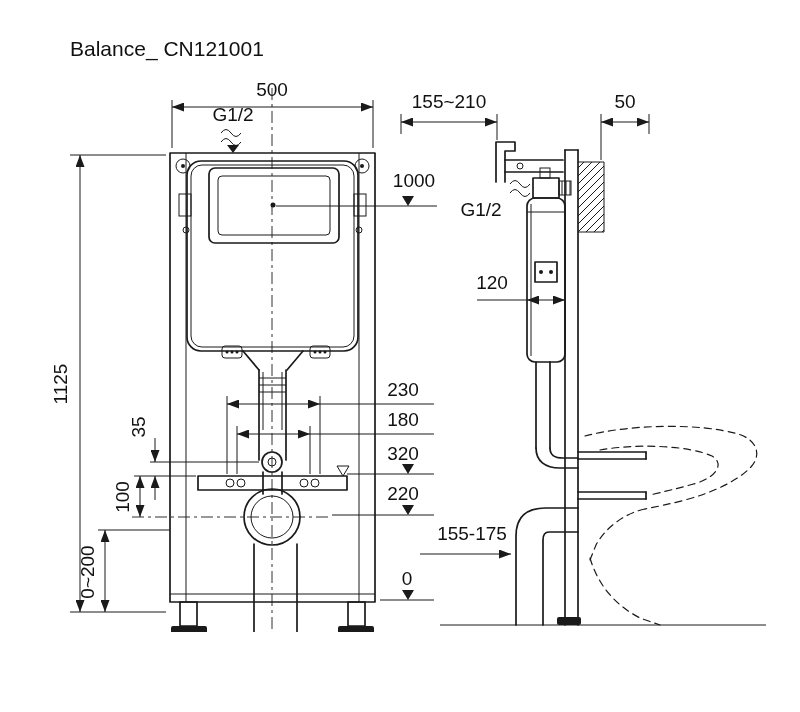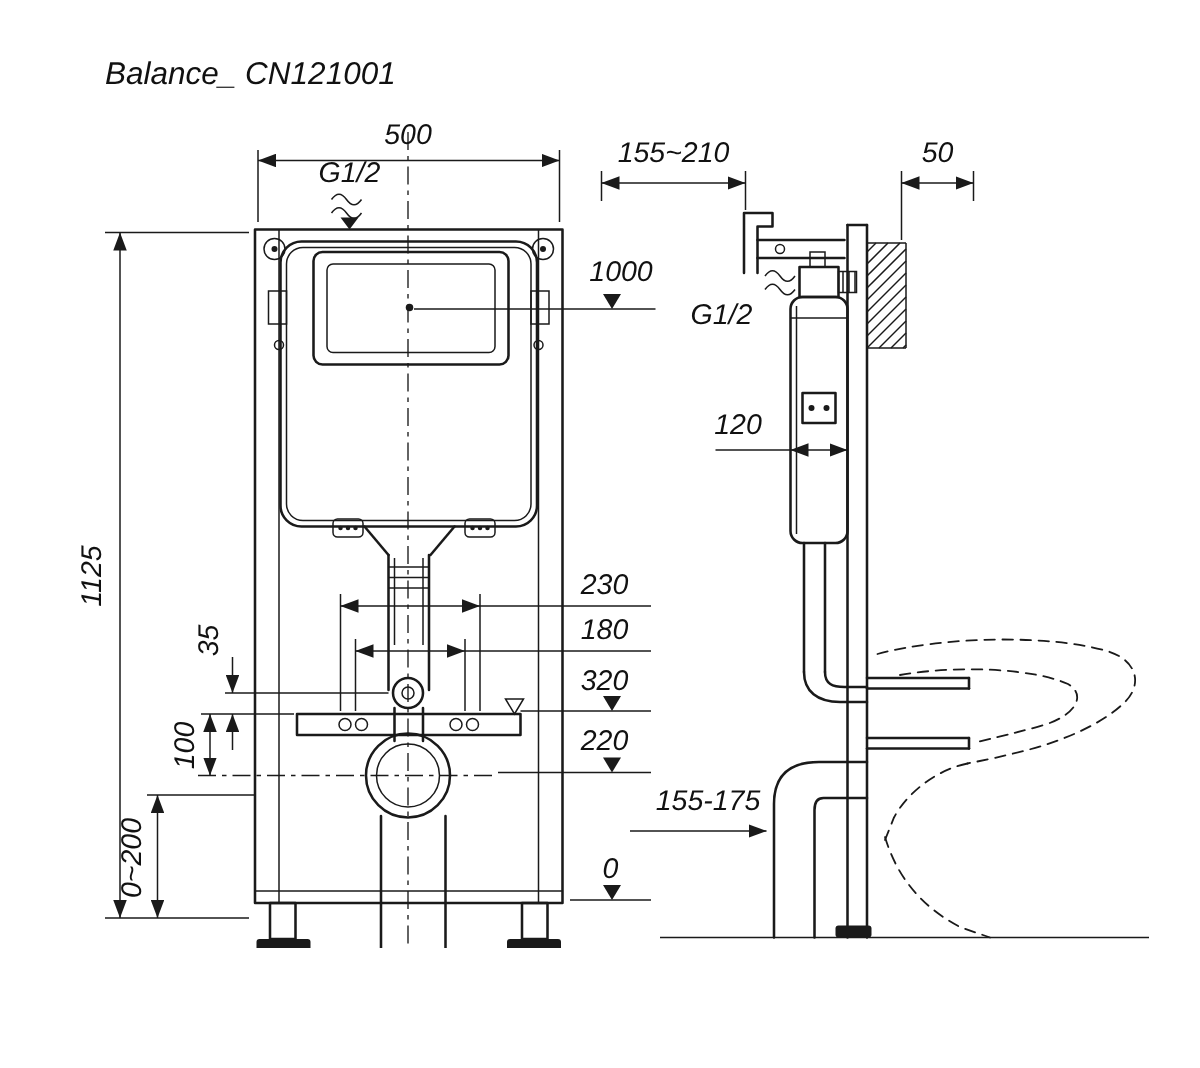--- a/index.html
+++ b/index.html
@@ -1,16 +1,16 @@
 <!DOCTYPE html>
 <html><head>
 <meta charset="utf-8">
 <style>
   html,body{margin:0;padding:0;background:#ffffff;}
-  .stage{position:relative;width:800px;height:632px;background:#ffffff;overflow:hidden;font-style:italic;}
+  .stage{position:relative;width:800px;height:632px;background:#ffffff;overflow:hidden;}
   svg{display:block;}
   .d{stroke:#1a1a1a;stroke-width:1.7;fill:none;stroke-linecap:round;stroke-linejoin:round;}
   .t{stroke:#1a1a1a;stroke-width:1;fill:none;stroke-linecap:butt;}
   .cl{stroke:#1a1a1a;stroke-width:0.9;fill:none;stroke-dasharray:12 4 3 4;}
   .dash{stroke:#1a1a1a;stroke-width:1.2;fill:none;stroke-dasharray:7 5;stroke-linecap:round;}
   .fillb{fill:#1a1a1a;stroke:none;}
   text{font-family:"Liberation Sans","DejaVu Sans",sans-serif;fill:#111111;}
   .dimtext{font-size:19px;}
   .title{font-size:21px;}
 </style>

